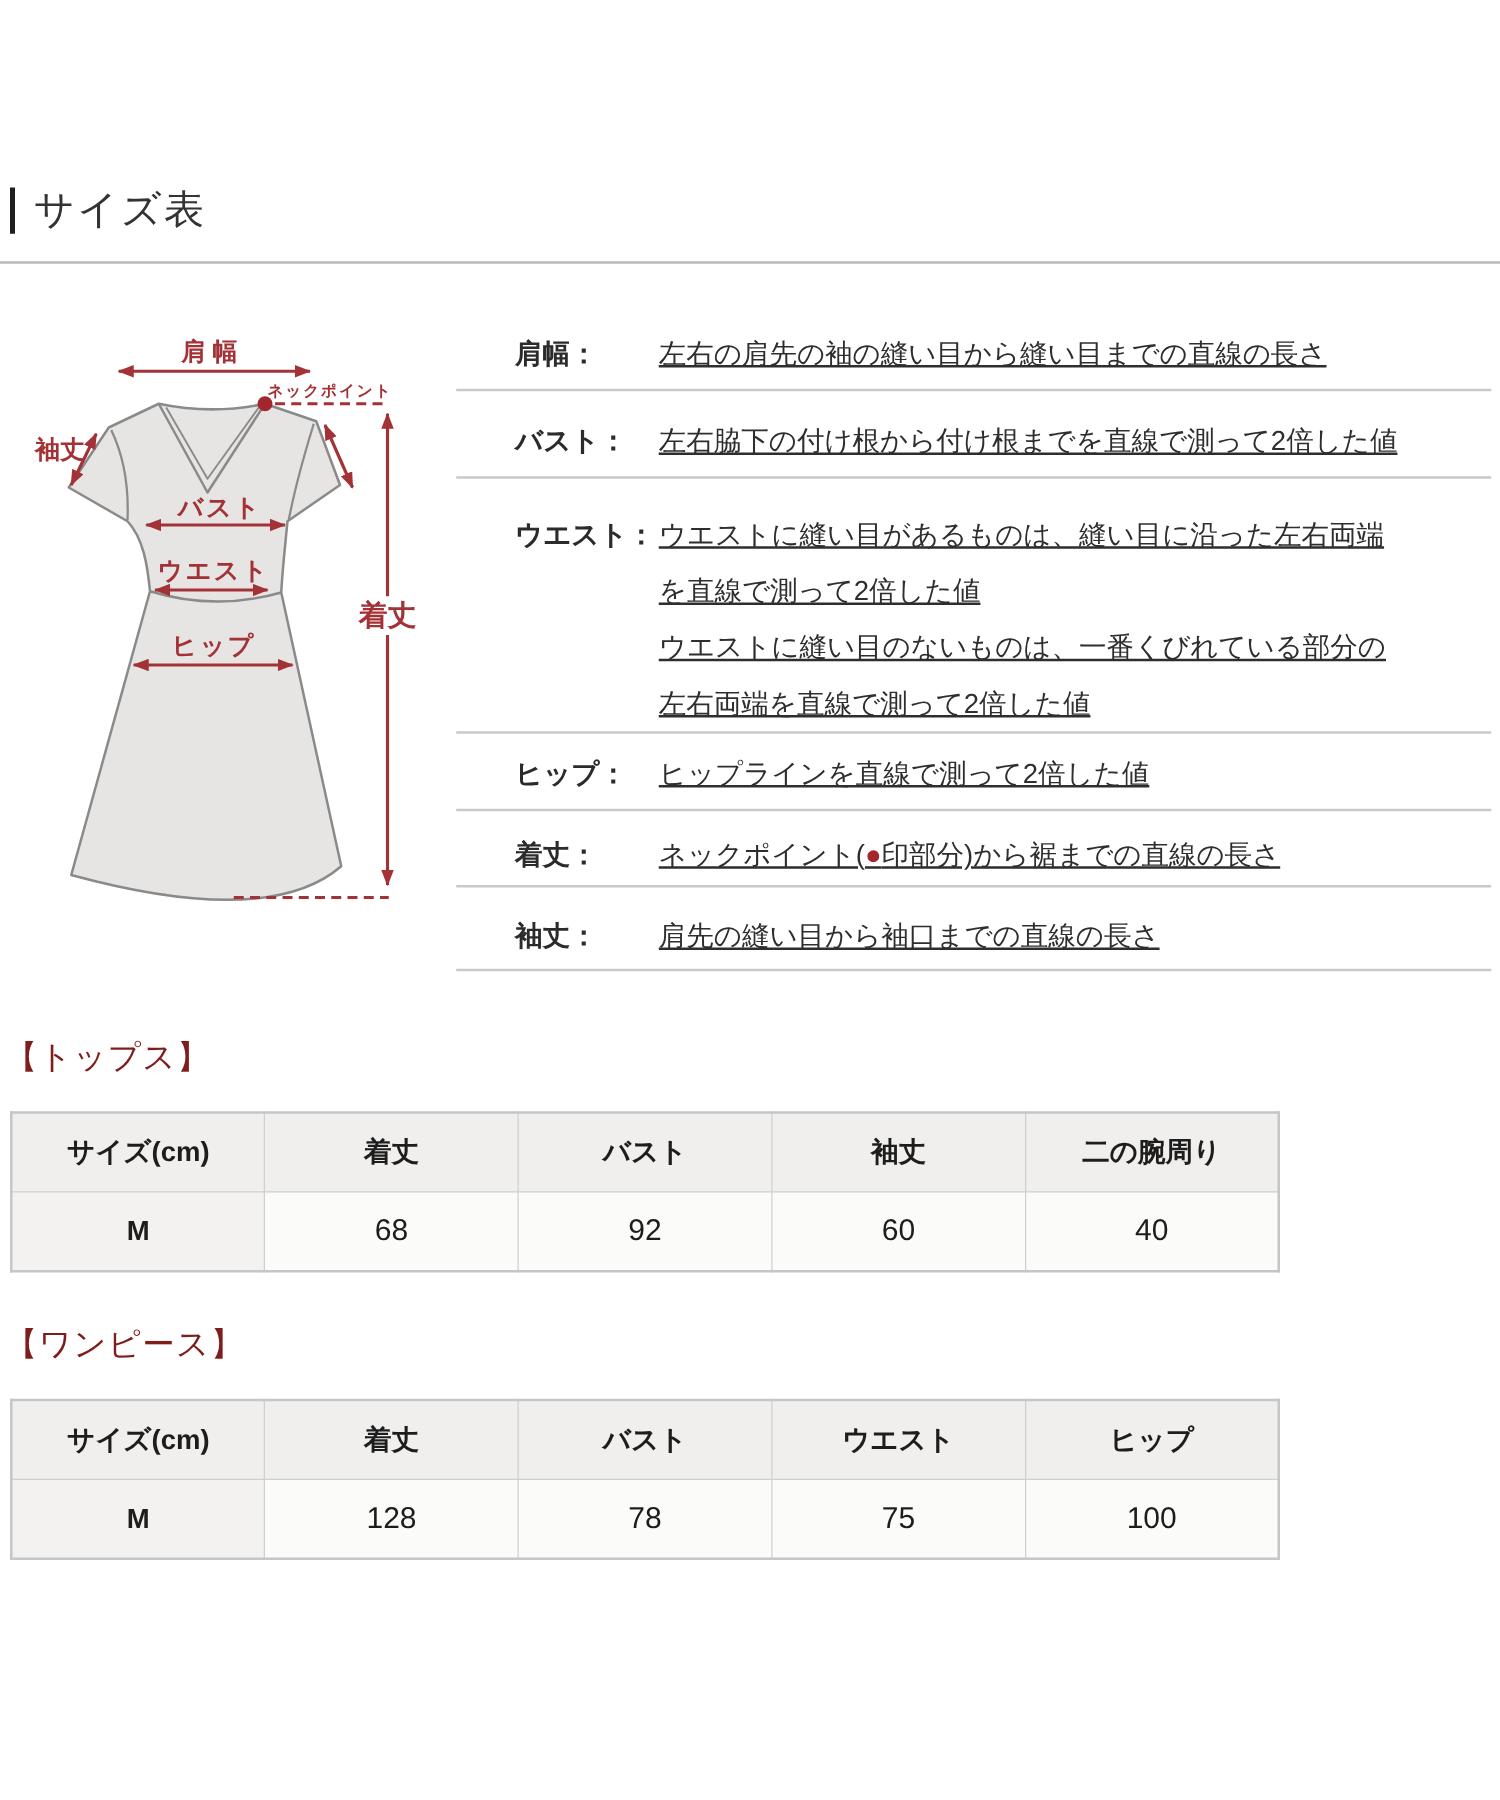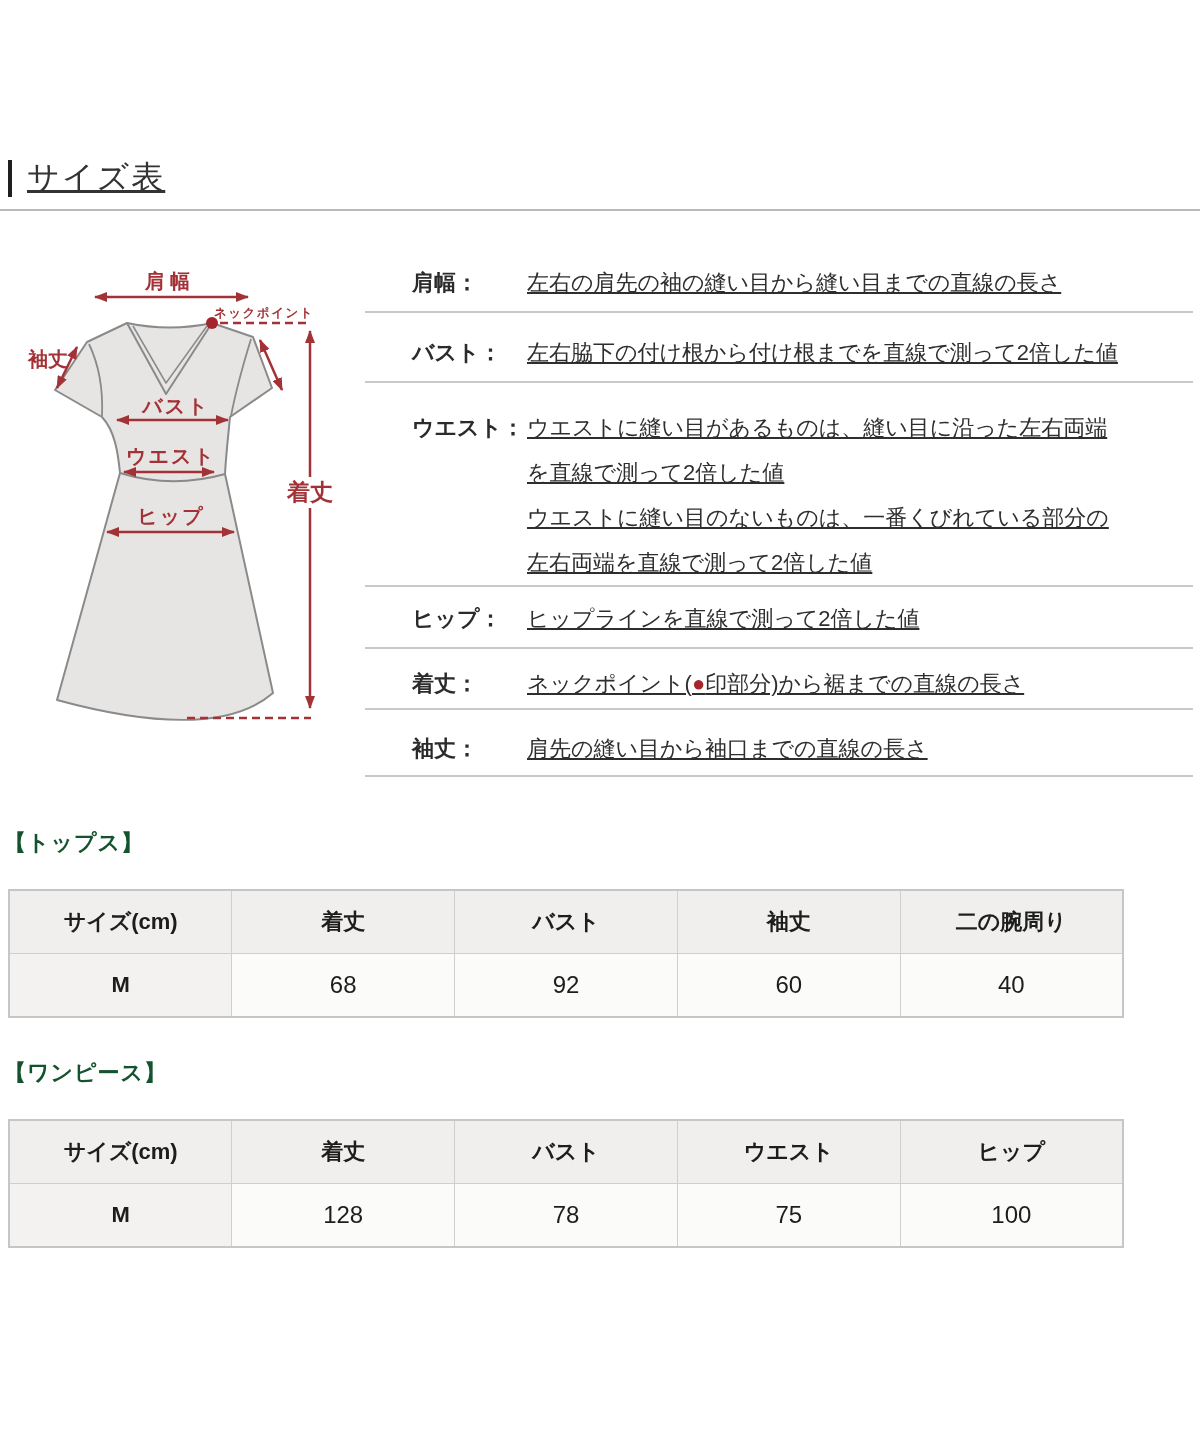--- a/index.html
+++ b/index.html
@@ -1,21 +1,21 @@
 <!DOCTYPE html>
 <html><head>
 <meta charset="utf-8">
 <style>
   html,body{margin:0;padding:0;background:#ffffff;}
   .page{
     position:relative;width:1200px;height:1440px;background:#ffffff;overflow:hidden;
     font-family:"Liberation Sans","DejaVu Sans",sans-serif;color:#333;
   }
   
-  .page-title{position:absolute;left:8px;top:156px;display:flex;align-items:center;text-decoration:underline;}
+  .page-title{position:absolute;left:8px;top:146px;display:flex;align-items:center;}
   .title-bar{width:4px;height:37px;background:#1f1f1f;margin-right:15px;}
   .title-text{font-size:32px;color:#333;letter-spacing:2px;}
   .title-divider{position:absolute;left:0;top:209px;width:1200px;height:0;border-top:2px solid #b9b9b9;}
 
   
   .defs{position:absolute;left:365px;top:255px;width:828px;font-size:22px;color:#2e2e2e;}
   .def-row{display:flex;border-bottom:2px solid #c9c9c9;line-height:46px;}
   .def-label{width:115px;flex-shrink:0;font-weight:bold;color:#2b2b2b;margin-left:47px;}
   .def-text{flex:1;text-decoration:underline;}
   .row-1{padding:5px 0 5px;}
@@ -24,27 +24,27 @@
   .row-4{padding:9px 0 5px;}
   .row-5{padding:12px 0 1px;}
   .row-6{padding:16px 0 3px;}
   .dot-red{color:#a3262c;}
 
   
   .diagram{position:absolute;left:20px;top:255px;width:340px;height:480px;}
   .red-label{fill:#a33236;font-weight:bold;font-family:"Liberation Sans","DejaVu Sans",sans-serif;}
 
   
-  .section-heading{position:absolute;left:4px;font-size:22px;font-weight:bold;color:#14532d;letter-spacing:1px;}
+  .section-heading{position:absolute;left:4px;font-size:26px;font-weight:normal;color:#7f1d1d;letter-spacing:1px;}
   .heading-tops{top:828px;}
   .heading-onepiece{top:1058px;}
 
   
   table.size-table{
-    position:absolute;left:8px;width:1116px;border-collapse:collapse;table-layout:fixed;
+    position:absolute;left:8px;width:1016px;border-collapse:collapse;table-layout:fixed;
     text-align:center;border:2px solid #c6c6c6;padding-left:39px;
   }
   .table-tops{top:889px;}
   .table-onepiece{top:1119px;}
   table.size-table th{
     background:#f0efed;font-weight:bold;font-size:22px;height:60px;
     border:1px solid #cfcfcd;color:#1d1d1d;
   }
   table.size-table td{
     background:#fbfbfa;font-size:24px;height:60px;border:1px solid #cfcfcd;color:#1d1d1d;

